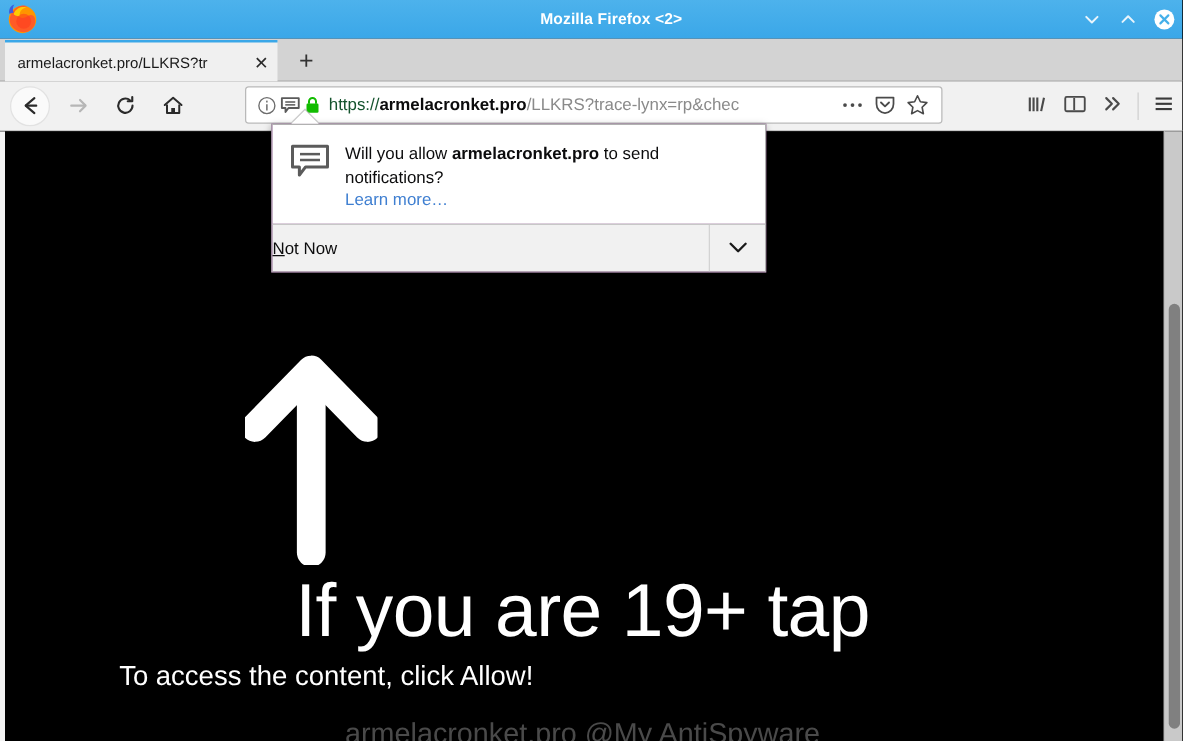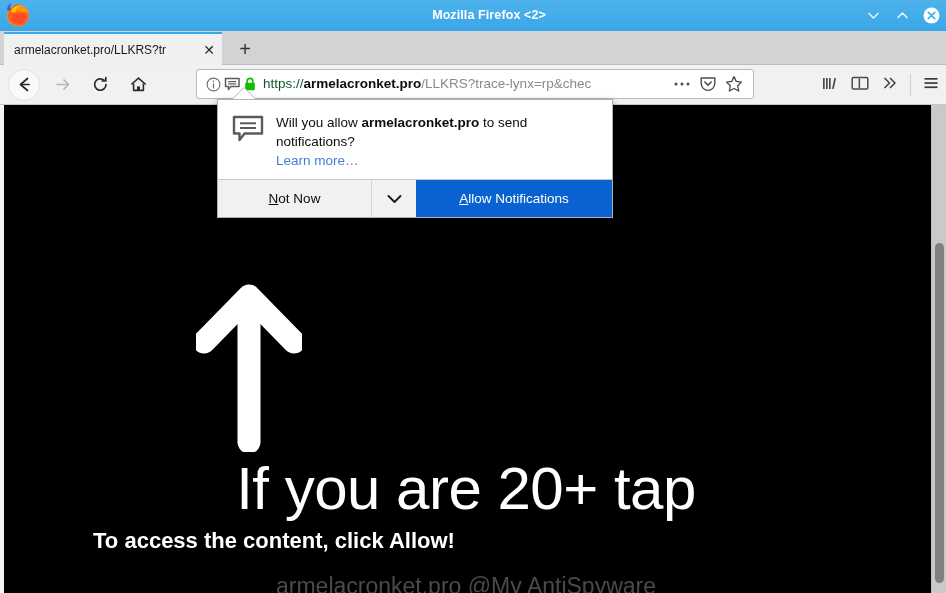--- a/index.html
+++ b/index.html
@@ -142,26 +142,26 @@
   .headline {
     position: absolute; left: 0; top: 350px; width: 932px;
     text-align: center;
     color: #ffffff;
     font-size: 60px;
     font-weight: 400;
     line-height: 68px;
     letter-spacing: -0.5px;
   }
   .subline {
-    position: absolute; left: 13px; top: 424px; width: 522px;
+    position: absolute; left: 0; top: 424px; width: 522px;
     text-align: center;
     color: #ffffff;
     font-size: 22px;
     line-height: 24px;
-    font-weight: 700;
+    font-weight: 400;
   }
   .watermark {
     position: absolute; left: 0; top: 468px; width: 932px;
     text-align: center;
     color: #4a4a4a;
     font-size: 23px;
   }
 
   
   .scrollbar {
@@ -213,21 +213,21 @@
     cursor: pointer;
   }
   .dh-actions {
     display: flex;
     height: 38px;
     border-top: 1px solid #c7c7c7;
     background: #f1f1f1;
   }
   .dh-secondary {
     flex: 1 1 auto;
-    display: flex; align-items: center; justify-content: center;
+    display: flex; align-items: center; 
     font-size: 13.5px; color: #0c0c0d;
     cursor: pointer;
   }
   .dh-dropmarker {
     flex: 0 0 45px;
     display: flex; align-items: center; justify-content: center;
     border-left: 1px solid #d3d3d3;
     cursor: pointer;
   }
   .dh-primary {
@@ -406,21 +406,21 @@
 
     <div class="arrow-wrap">
       <svg width="106" height="172" viewBox="0 0 106 172">
         <g fill="none" stroke="#ffffff" stroke-width="23" stroke-linecap="round" stroke-linejoin="round">
           <path d="M53 162 L53 18"></path>
           <path d="M8 62 L53 16 L98 62"></path>
         </g>
       </svg>
     </div>
 
-    <div class="headline">If you are 20+ tap</div>
+    <div class="headline">If you are 19+ tap</div>
     <div class="subline">To access the content, click Allow!</div>
     <div class="watermark">armelacronket.pro @My AntiSpyware</div>
 
   </div>
 
   <div class="scrollbar">
     <div class="scroll-thumb"></div>
   </div>
 
   <div class="dh-pointer"></div>
@@ -442,19 +442,16 @@
       <div class="dh-secondary">
         <span><span class="ak">N</span><span>ot Now</span></span>
       </div>
       <div class="dh-dropmarker">
         <span>
           <svg width="15" height="10" viewBox="0 0 15 10">
               <path d="M1.5 2 L7.5 8 L13.5 2" fill="none" stroke="#1a1a1a" stroke-width="1.9" stroke-linecap="round" stroke-linejoin="round"></path>
             </svg>
         </span>
       </div>
-      <div class="dh-primary">
-        <span><span class="ak">A</span><span>llow Notifications</span></span>
-      </div>
     </div>
   </div>
 
 </div>
 
 </body></html>

